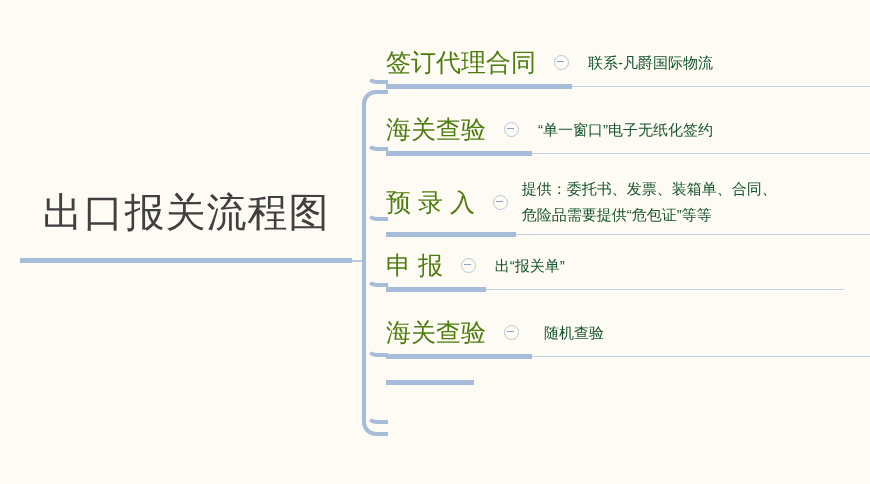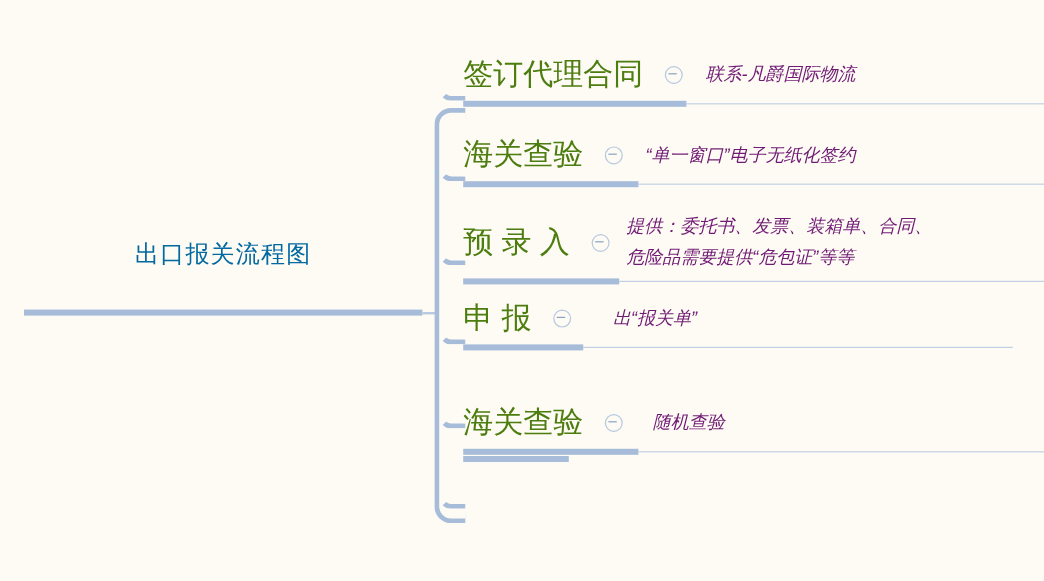--- a/index.html
+++ b/index.html
@@ -27,24 +27,24 @@
     top: 185px;
     width: 332px;
     height: 78px;
   }
   .root-label {
     position: absolute;
     left: 0;
     top: 0;
     width: 332px;
     text-align: center;
-    font-size: 20px;
+    font-size: 40px;
     line-height: 54px;
     letter-spacing: 1px;
-    color: #0369a1;
+    color: #404040;
     white-space: nowrap;
   }
   .root-underline {
     position: absolute;
     left: 0;
     bottom: 0;
     width: 332px;
     height: 5px;
     background: #a7bcd9;
   }
@@ -106,25 +106,24 @@
     left: 2px;
     top: 5px;
     width: 7px;
     height: 1px;
     background: #8ba2c4;
   }
   .child-text {
     display: inline-block;
     font-size: 15px;
     line-height: 19px;
-    color: #701a75;
+    color: #14532d;
     vertical-align: middle;
     margin-left: 14px;
     white-space: pre-line;
-    font-style: italic;
   }
   .branch-underline {
     position: relative;
     height: 5px;
   }
   .branch-underline .thick {
     position: absolute;
     left: 0;
     top: 0;
     height: 5px;
@@ -135,21 +134,21 @@
     top: 2px;
     height: 1px;
     background: #c3d0e2;
   }
 
   
   #branch-0 { top: 40px; }
   #branch-1 { top: 107px; }
   #branch-2 { top: 172px; }
   #branch-3 { top: 243px; }
-  #branch-4 { top: 310px; margin-top: 20px; }
+  #branch-4 { top: 310px; }
   #branch-5 { top: 380px; }
 
   
   .elbow {
     position: absolute;
     left: 366px;
     width: 22px;
     height: 14px;
     border-left: 4px solid transparent;
     border-bottom: 4px solid #a7bcd9;
@@ -211,21 +210,21 @@
     <div class="branch-underline">
       <span class="thick" style="width:130px"></span>
       <span class="thin" style="left:130px;width:474px"></span>
     </div>
   </div>
 
   <div class="branch" id="branch-3">
     <div class="branch-head">
       <span class="branch-title">申 报</span>
       <span class="collapse-icon"></span>
-      <span class="child-text" style="margin-left:30px">出“报关单”</span>
+      <span class="child-text" style="margin-left:14px">出“报关单”</span>
     </div>
     <div class="branch-underline">
       <span class="thick" style="width:100px"></span>
       <span class="thin" style="left:100px;width:358px"></span>
     </div>
   </div>
 
   <div class="branch" id="branch-4">
     <div class="branch-head">
       <span class="branch-title">海关查验</span>

